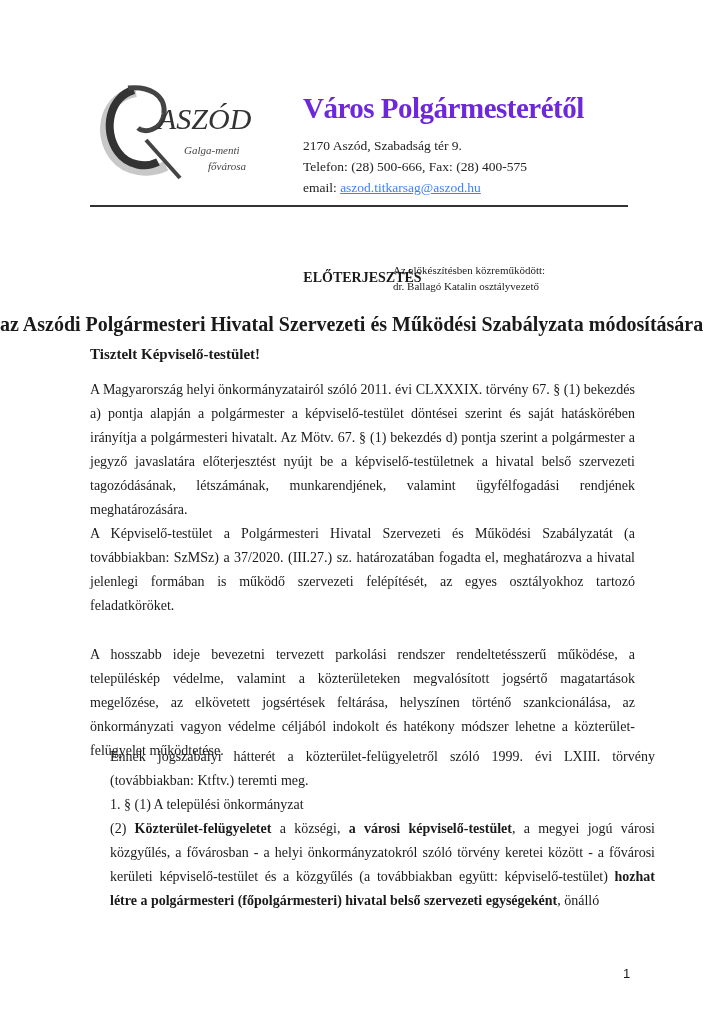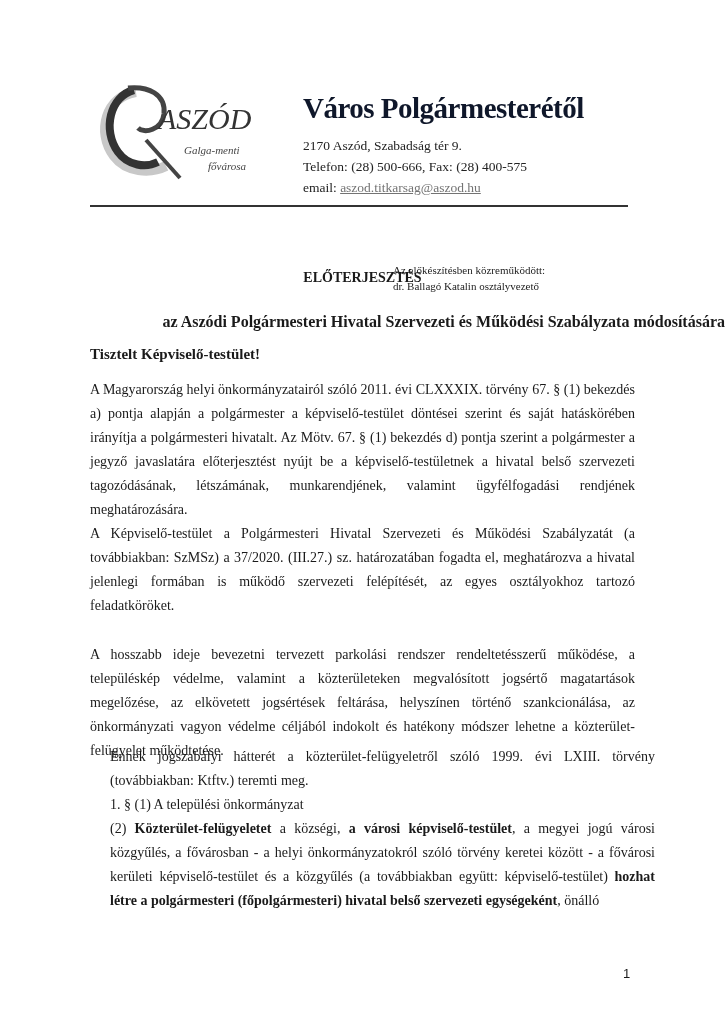--- a/index.html
+++ b/index.html
@@ -1,28 +1,28 @@
 <!DOCTYPE html>
 <html><head>
 <meta charset="utf-8">
 <style>
   html, body { margin: 0; padding: 0; background: #fff; }
   body { width: 725px; height: 1024px; position: relative; overflow: hidden;
          font-family: "Liberation Serif", "DejaVu Serif", serif; color: #1a1a1a; }
   .logo { position: absolute; left: 88px; top: 74px; width: 200px; height: 120px; }
   .header-title { position: absolute; left: 303px; top: 92px; font-size: 29px; font-weight: bold;
-                  letter-spacing: -0.5px; color: #0f172a; }
+                  letter-spacing: -0.5px; color: #6d28d9; }
   .addr { position: absolute; left: 303px; font-size: 13.5px; color: #222; }
-  .addr a { color: #737373; text-decoration: underline; }
+  .addr a { color: #3b82f6; text-decoration: underline; }
   .rule { position: absolute; left: 90px; width: 538px; top: 205px; height: 2px; background: #333; }
   .contrib { position: absolute; left: 393px; top: 222px; font-size: 11px; line-height: 16px; color: #222; margin-top: 40px; }
   .title { position: absolute; left: 0; width: 725px; text-align: center; top: 270px;
            font-size: 14px; font-weight: bold; }
-  .subtitle { position: absolute; left: 0; width: 725px; text-align: right; top: 313px;
-              font-size: 16px; font-weight: bold; }
+  .subtitle { position: absolute; left: 0; width: 725px; text-align: left; top: 313px;
+              font-size: 20px; font-weight: bold; }
   .salutation { position: absolute; left: 90px; top: 346px; font-size: 15px; font-weight: bold; }
   .para { position: absolute; left: 90px; width: 545px; font-size: 14px; line-height: 24px;
           text-align: justify; }
   .para p { margin: 0; }
   .page-num { position: absolute; left: 623px; top: 966px; font-size: 13px; font-family: "Liberation Sans", sans-serif; }
   b { font-weight: bold; }
 </style>
 </head>
 <body>
 

